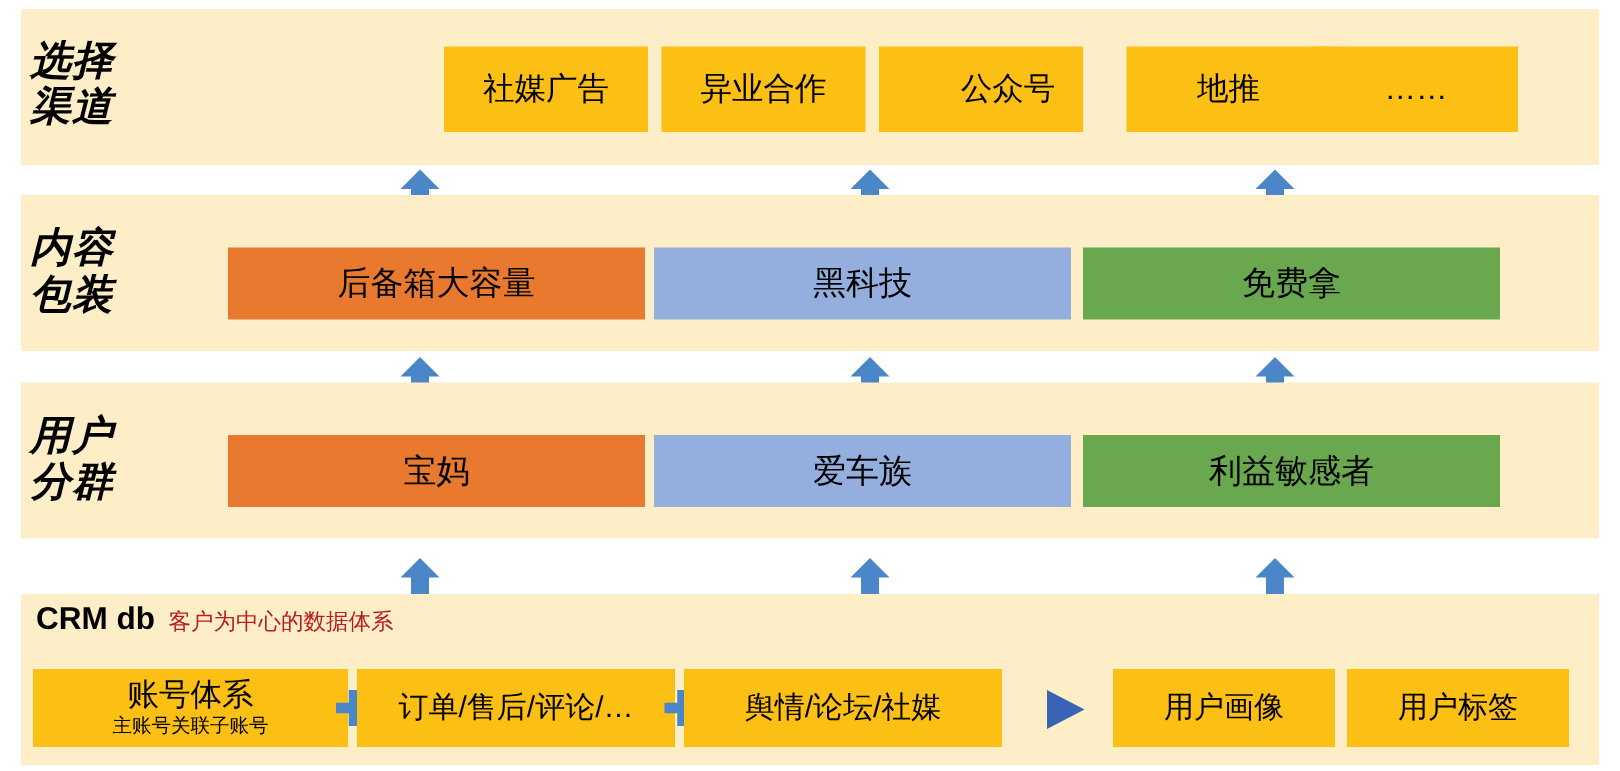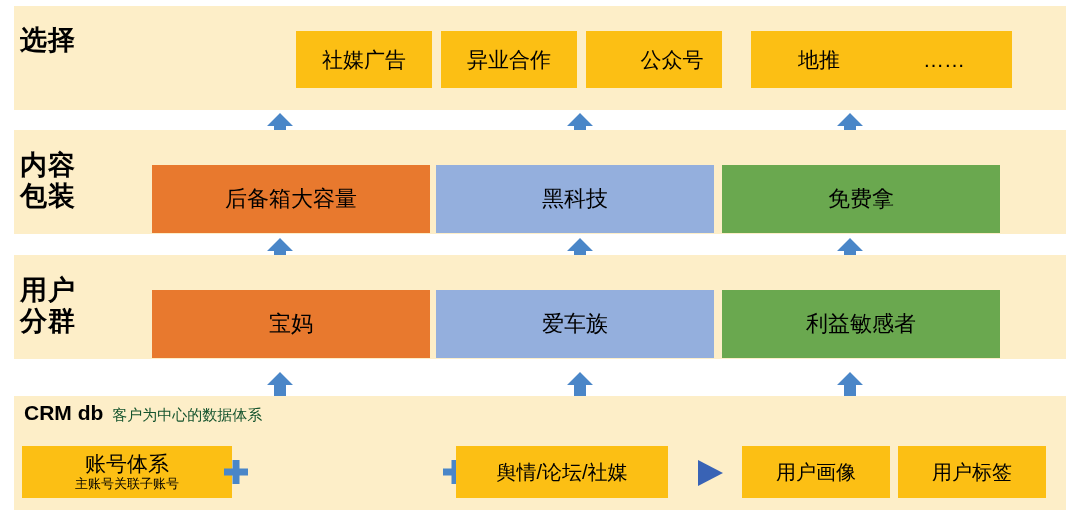--- a/index.html
+++ b/index.html
@@ -35,20 +35,21 @@
   
   .row-label {
     position: absolute;
     left: 20px;
     width: 120px;
     color: #000000;
     font-weight: bold;
     font-size: 27px;
     line-height: 31px;
     letter-spacing: 1px;
+    font-style: italic;
   }
   .row-label .l1, .row-label .l2 { display: block; }
 
   
   .box {
     position: absolute;
     display: flex;
     align-items: center;
     justify-content: center;
     color: #000000;
@@ -59,21 +60,21 @@
   }
   .box.yellow { background: #fcbf14; }
   .box.orange { background: #e8792e; }
   .box.blue   { background: #94afdd; }
   .box.green  { background: #6aa84f; }
 
   
   .chan { top: 31px; height: 57px; font-size: 21px; }
 
   
-  .wide { height: 68px; font-size: 22px; }
+  .wide { height: 48px; font-size: 22px; }
 
   
   .up-arrow {
     position: absolute;
     width: 28px;
     height: 30px;
   }
   .up-arrow svg { display: block; }
 
   
@@ -86,21 +87,21 @@
     gap: 9px;
   }
   #crm-title {
     font-size: 21px;
     font-weight: bold;
     color: #000000;
     letter-spacing: 0px;
   }
   #crm-subtitle {
     font-size: 15px;
-    color: #14532d;
+    color: #b91c1c;
     text-align: center;
   }
 
   .crm-box {
     position: absolute;
     top: 446px;
     height: 52px;
     background: #fcbf14;
     display: flex;
     flex-direction: column;
@@ -134,20 +135,21 @@
 </style>
 </head>
 <body>
 
 <div id="canvas">
 
   <div class="band" id="band-channel"></div>
 
   <div class="row-label" style="top:25px;">
     <span class="l1">选择</span>
+    <span class="l2">渠道</span>
   </div>
 
   <div class="box yellow chan" style="left:296px;  width:136px;">社媒广告</div>
   <div class="box yellow chan" style="left:441px;  width:136px;">异业合作</div>
   <div class="box yellow chan" style="left:586px;  width:136px;padding-left:36px;">公众号</div>
   <div class="box yellow chan" style="left:731px;  width:136px;margin-left:20px;">地推</div>
   <div class="box yellow chan" style="left:876px;  width:136px;">……</div>
 
   <div class="up-arrow" style="left:266px; top:112px;">
     <svg width="28" height="30" viewBox="0 0 28 30">
@@ -230,20 +232,23 @@
     <span class="main">账号体系</span>
     <span class="sub">主账号关联子账号</span>
   </div>
 
   <div class="plus-icon" style="left:222px;">
     <svg width="28" height="28" viewBox="0 0 28 28">
       <polygon points="10.5,2 17.5,2 17.5,10.5 26,10.5 26,17.5 17.5,17.5 17.5,26 10.5,26 10.5,17.5 2,17.5 2,10.5 10.5,10.5" fill="#4a86c8"></polygon>
     </svg>
   </div>
 
+  <div class="crm-box single" style="left:238px; width:212px;">
+    <span class="main">订单/售后/评论/…</span>
+  </div>
 
   <div class="plus-icon" style="left:441px;">
     <svg width="28" height="28" viewBox="0 0 28 28">
       <polygon points="10.5,2 17.5,2 17.5,10.5 26,10.5 26,17.5 17.5,17.5 17.5,26 10.5,26 10.5,17.5 2,17.5 2,10.5 10.5,10.5" fill="#4a86c8"></polygon>
     </svg>
   </div>
 
   <div class="crm-box single" style="left:456px; width:212px;">
     <span class="main">舆情/论坛/社媒</span>
   </div>

